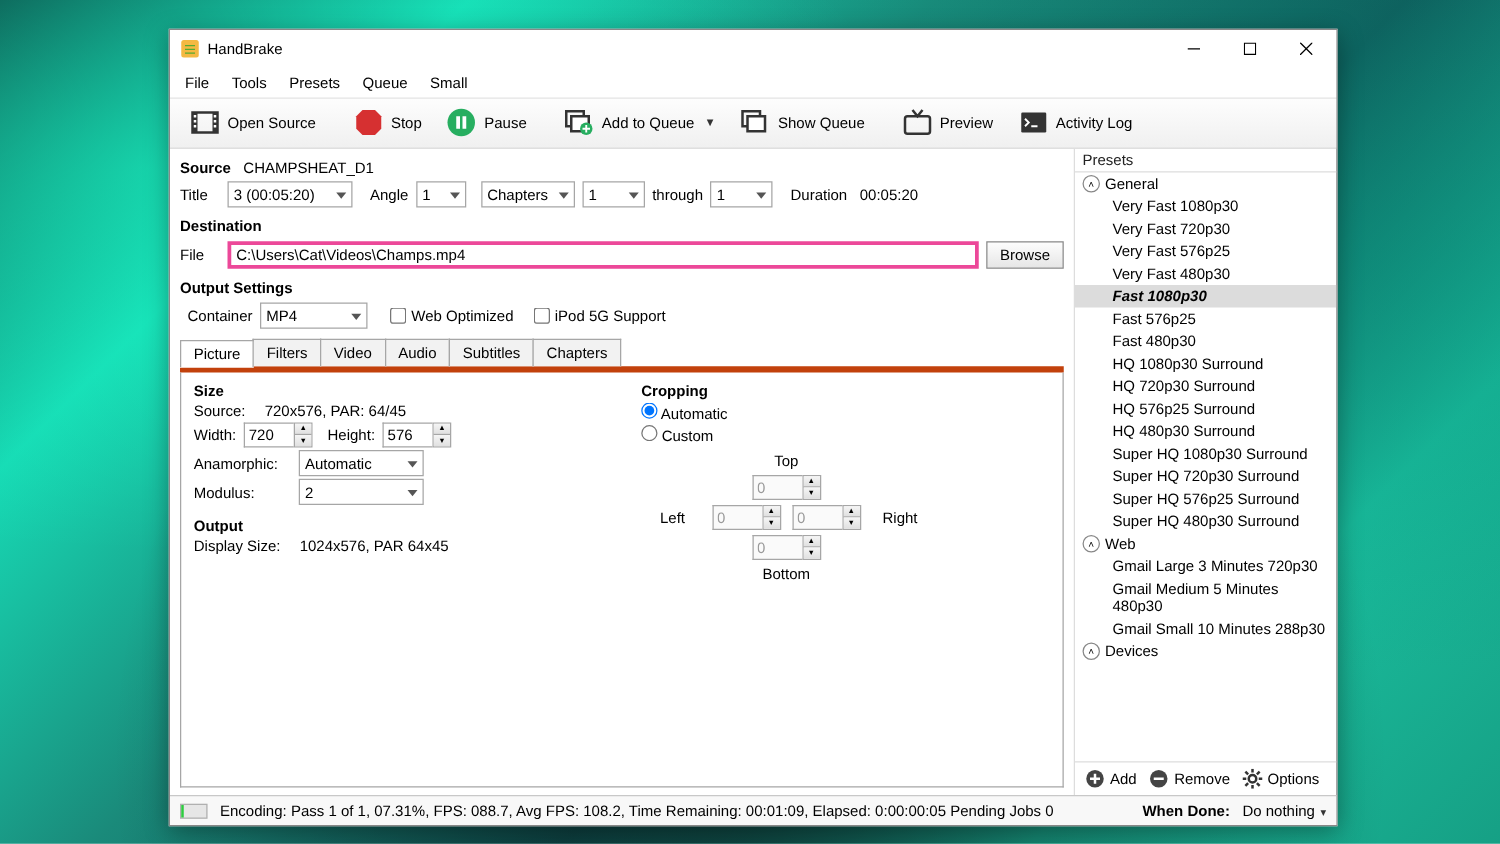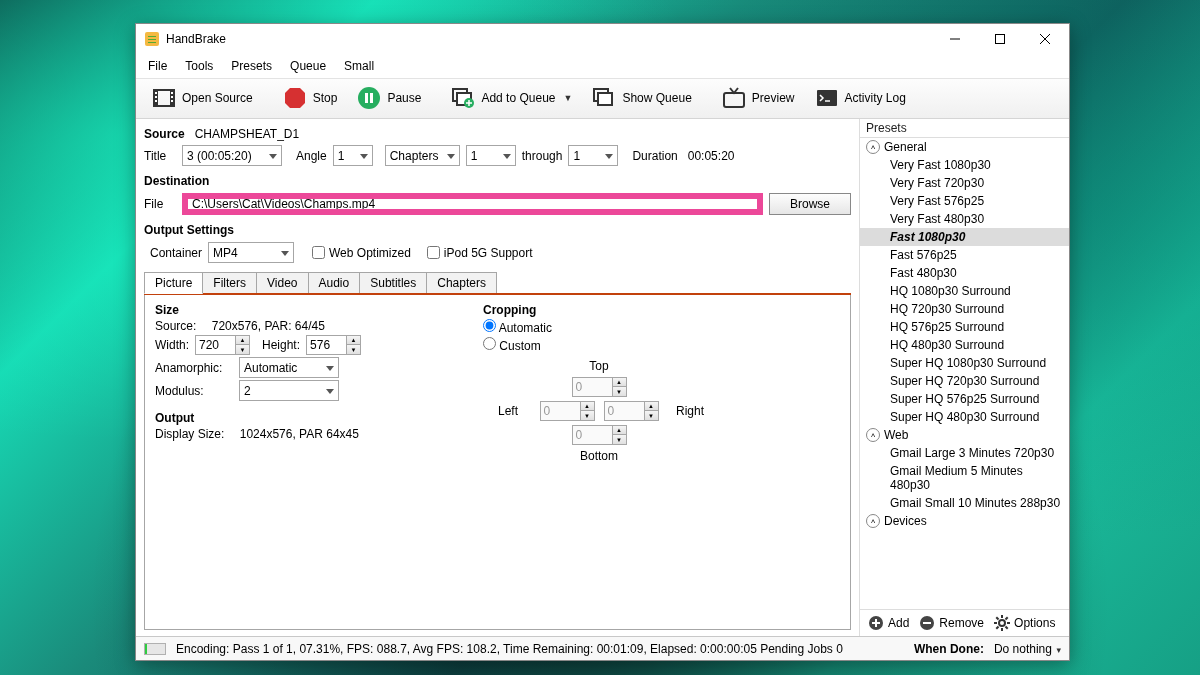--- a/index.html
+++ b/index.html
@@ -61,32 +61,32 @@
 .select {
   border:1px solid #a6a6a6; background:#fff; height:21px;
   padding:0 18px 0 4px; font-size:12px; position:relative;
   display:inline-flex; align-items:center;
 }
 .select::after {
   content:""; position:absolute; right:4px; top:8px;
   border-left:4px solid transparent; border-right:4px solid transparent;
   border-top:5px solid #555;
 }
-.input-text { border:6px solid #ec4899; height:22px; padding:0 4px; font-size:12px; }
+.input-text { border:3px solid #ec4899; height:22px; padding:0 4px; font-size:12px; }
 .btn {
   border:1px solid #888; background:linear-gradient(#fdfdfd,#e6e6e6);
-  padding:3px 20px; font-size:12px; cursor:default;
+  padding:3px 10px; font-size:12px; cursor:default;
 }
 .section-title { font-weight:600; margin:6px 0 3px 0; }
 .checkbox { display:inline-flex; align-items:center; gap:4px; }
 .checkbox input { width:13px; height:13px; }
-.tabs { display:flex; border-bottom:2px solid #c2410c; margin-top:6px;align-items:center; }
+.tabs { display:flex; border-bottom:5px solid #c2410c; margin-top:6px; }
 .tab { padding:3px 10px; border:1px solid #a6a6a6; border-bottom:none; background:#f2f2f2; margin-right:-1px; cursor:default; }
 .tab.active { background:#fff; border-bottom:1px solid #fff; position:relative; top:1px; }
-.tab-body { border:1px solid #a6a6a6; border-top:none; padding:8px 10px; flex:1; display:flex; gap:18px; }
+.tab-body { border:1px solid #a6a6a6; border-top:none; padding:8px 10px; flex:1; display:flex; gap:48px; }
 .num-spin { display:inline-flex; }
 .num-spin .val { width:40px; border:1px solid #a6a6a6; border-right:none; padding:1px 3px; font-size:12px; height:20px; }
 .spinners { display:flex; flex-direction:column; border:1px solid #a6a6a6; width:15px; }
 .spinners div { height:9px; background:linear-gradient(#f5f5f5,#e0e0e0); display:flex; align-items:center; justify-content:center; font-size:6px; }
 .spinners div:first-child { border-bottom:1px solid #a6a6a6; }
 .disabled .val { color:#999; background:#fafafa; }
 .crumb-col { flex:1; }
 .presets { width:210px; border-left:1px solid #ddd; display:flex; flex-direction:column; }
 .presets-header { font-size:12px; padding:2px 6px; color:#222; }
 .presets-tree { flex:1; overflow-y:auto; position:relative; border-top:1px solid #ddd; }

